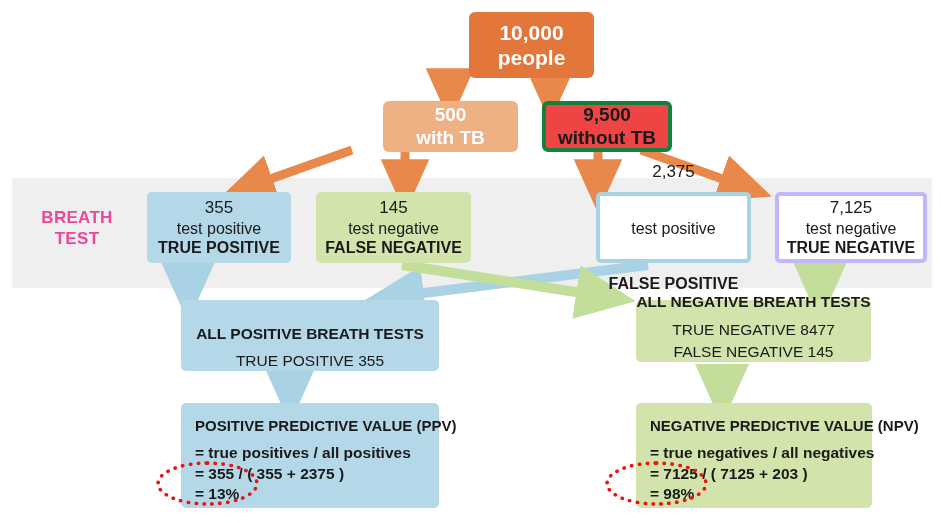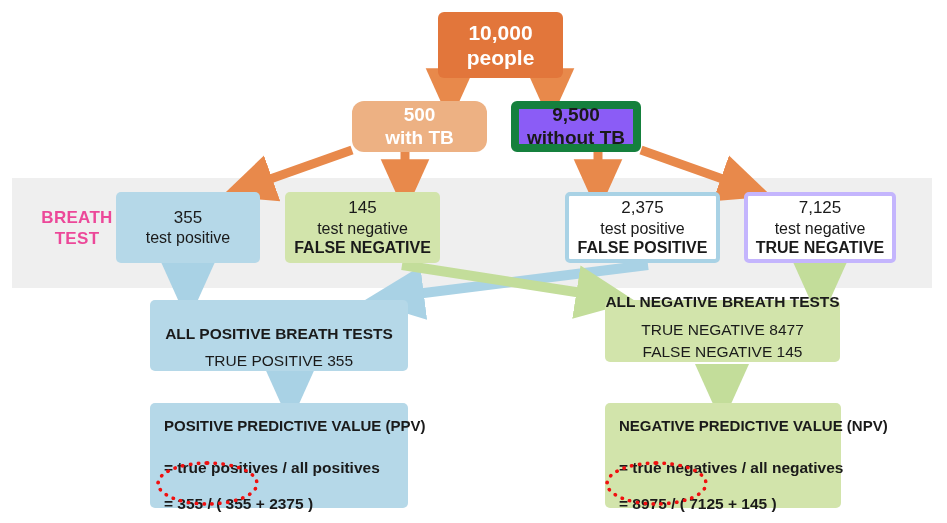--- a/index.html
+++ b/index.html
@@ -33,45 +33,46 @@
     position: absolute;
     box-sizing: border-box;
     display: flex;
     flex-direction: column;
     align-items: center;
     justify-content: center;
     text-align: center;
     line-height: 1.2;
     color: #1a1a1a;
     border-radius: 5px;
+    margin-left: 31px;
   }
   .box .ln { display: block; white-space: nowrap; }
 
   
   .top-box {
     background: #e2763b;
     color: #ffffff;
     font-weight: bold;
     font-size: 21px;
     border-radius: 6px;
   }
   
   .with-tb {
     background: #edb183;
     color: #ffffff;
     font-weight: bold;
     font-size: 19px;
-    border-radius: 12px;
+    border-radius: 6px;
   }
   .without-tb {
-    background: #8b5cf6;
+    background: #ef4444;
     color: #1a1a1a;
     font-weight: bold;
     font-size: 19px;
-    border: 8px solid #15803d;
+    border: 4px solid #15803d;
     border-radius: 6px;
   }
   
   .band-label {
     position: absolute;
     text-align: center;
     font-weight: bold;
     font-size: 17px;
     color: #ec4899;
     line-height: 1.25;
@@ -91,21 +92,20 @@
   .sum-box .ln { margin-top: 4px; }
 
   
   .pv-box {
     align-items: flex-start;
     justify-content: flex-start;
     text-align: left;
     padding: 12px 0 0 14px;
     font-weight: bold;
     font-size: 15.5px;
-    gap: 15px;
   }
   .pv-box .hd { font-size: 15px; margin-bottom: 7px; }
   .pv-box .ln { margin-top: 2px; }
   .ellipse {
     position: absolute;
     border: 4px dotted #f01010;
     border-radius: 50%;
     pointer-events: none;
   }
 </style>
@@ -166,29 +166,30 @@
   </div>
 
   <div class="band-label" style="left:22px; top:207px; width:110px;">
     <span class="ln">BREATH</span>
     <span class="ln">TEST</span>
   </div>
 
   <div class="box out-box fill-blue" style="left:116px; top:192px; width:144px; height:71px;">
     <span class="ln big">355</span>
     <span class="ln">test positive</span>
+    <span class="ln cap">TRUE POSITIVE</span>
   </div>
 
   <div class="box out-box fill-green" style="left:285px; top:192px; width:155px; height:71px;">
     <span class="ln big">145</span>
     <span class="ln">test negative</span>
     <span class="ln cap">FALSE NEGATIVE</span>
   </div>
 
-  <div class="box out-box line-blue" style="left:565px; top:192px; width:155px; height:71px;">
+  <div class="box out-box line-blue" style="left:565px; top:192px; width:155px; height:71px;gap:36px;">
     <span class="ln big">2,375</span>
     <span class="ln">test positive</span>
     <span class="ln cap">FALSE POSITIVE</span>
   </div>
 
   <div class="box out-box line-green" style="left:744px; top:192px; width:152px; height:71px;">
     <span class="ln big">7,125</span>
     <span class="ln">test negative</span>
     <span class="ln cap">TRUE NEGATIVE</span>
   </div>
@@ -208,18 +209,18 @@
     <span class="ln hd">POSITIVE PREDICTIVE VALUE (PPV)</span>
     <span class="ln">= true positives / all positives</span>
     <span class="ln">= 355 / ( 355 + 2375 )</span>
     <span class="ln">= 13%</span>
   </div>
   <div class="ellipse" style="left:156px; top:461px; width:95px; height:37px;"></div>
 
   <div class="box pv-box fill-green" style="left:605px; top:403px; width:236px; height:105px;">
     <span class="ln hd">NEGATIVE PREDICTIVE VALUE (NPV)</span>
     <span class="ln">= true negatives / all negatives</span>
-    <span class="ln">= 8975 / ( 7125 + 145 )</span>
+    <span class="ln">= 7125 / ( 7125 + 203 )</span>
     <span class="ln">= 98%</span>
   </div>
   <div class="ellipse" style="left:605px; top:461px; width:95px; height:37px;"></div>
 
 </div>
 
 </body></html>

